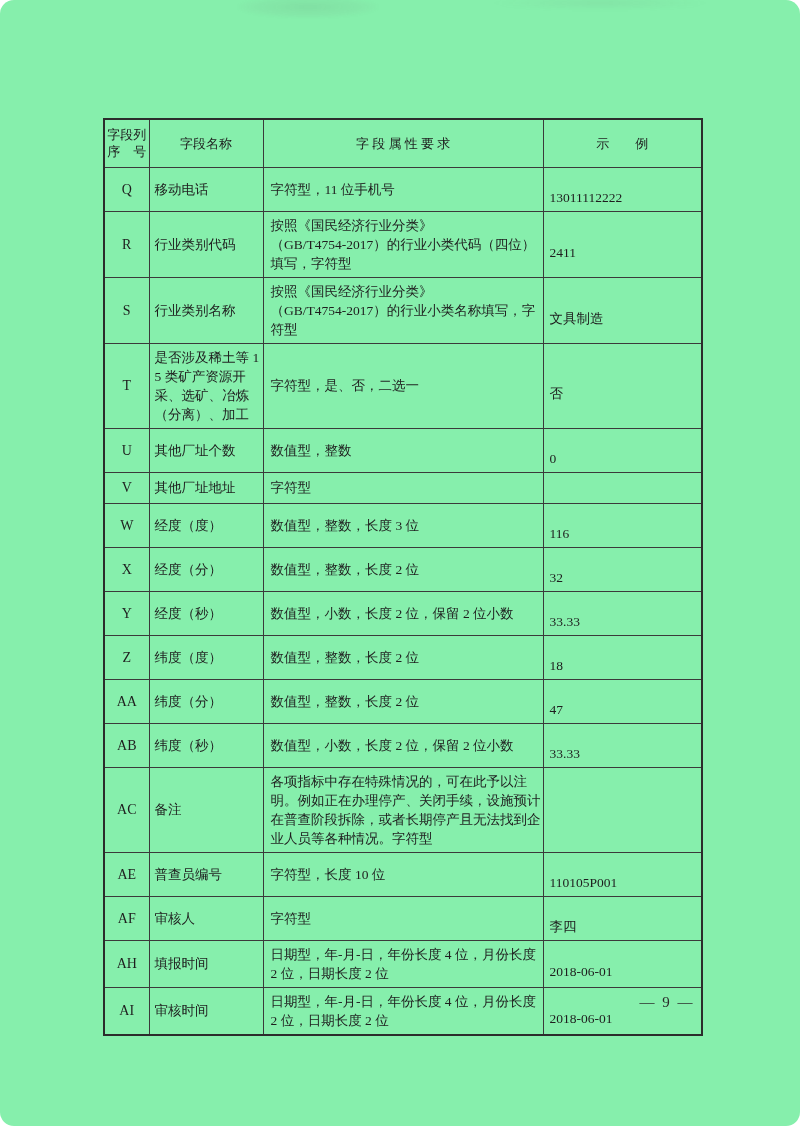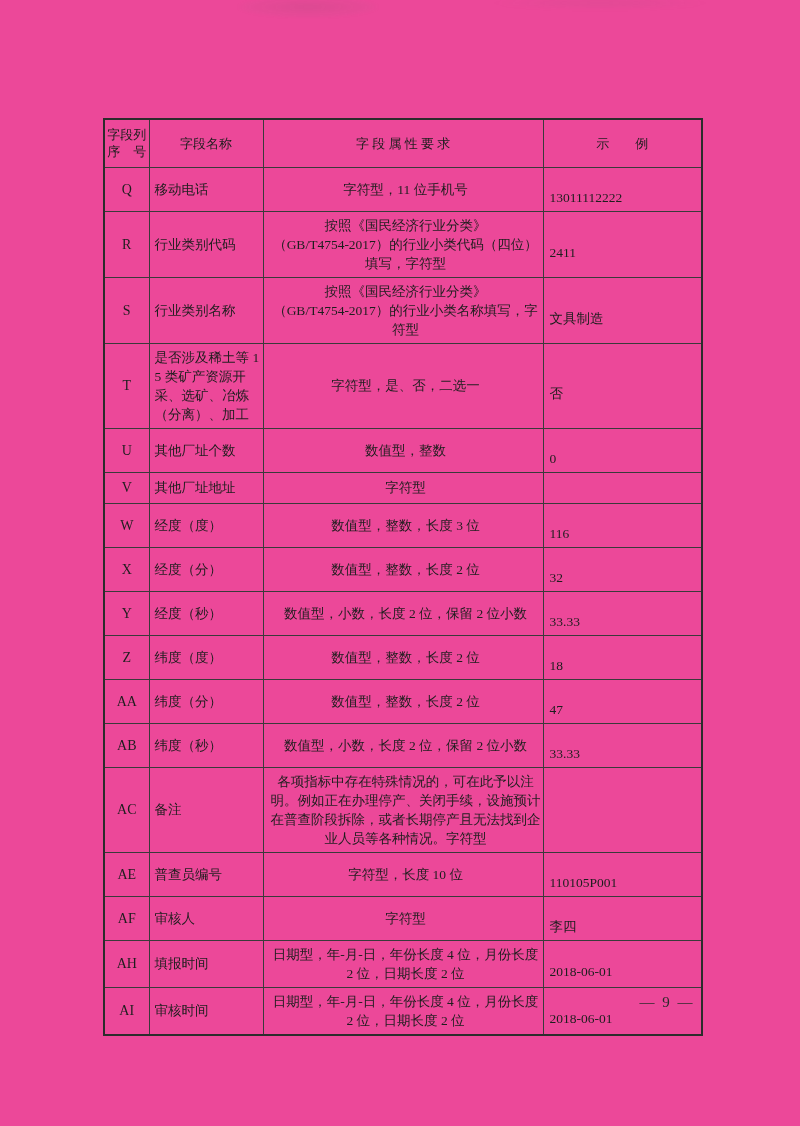--- a/index.html
+++ b/index.html
@@ -2,22 +2,23 @@
 <html><head>
 <meta charset="utf-8">
 <style>
   * { margin: 0; padding: 0; box-sizing: border-box; }
   html, body { width: 800px; background: #ffffff; }
   body { font-family: "Liberation Serif", "DejaVu Serif", serif; color: #1c1c1c; }
   .page {
     position: relative;
     width: 800px;
     height: 1126px;
-    background: #ec4899;
+    background: #86efac;
     overflow: hidden;
+    border-radius: 14px;
   }
   
   .smudge-a {
     position: absolute; left: 238px; top: -4px; width: 140px; height: 22px;
     background: radial-gradient(ellipse at center, rgba(90,90,90,0.10), rgba(120,120,120,0.04) 60%, transparent 75%);
     filter: blur(1px);
   }
   .smudge-b {
     position: absolute; left: 490px; top: -5px; width: 220px; height: 16px;
     background: radial-gradient(ellipse at center, rgba(100,100,100,0.07), transparent 70%);
@@ -45,21 +46,21 @@
   .spec th {
     text-align: center;
     font-size: 13px;
     height: 48px;
     padding: 4px 2px;
   }
   .spec th.h-seq { font-size: 13px; line-height: 17px; }
   .spec td { height: 31px; }
   .spec td.c-id      { text-align: center; padding: 4px 2px; font-size: 14px; }
   .spec td.c-name    { text-align: left; padding: 4px 1px 4px 5px; margin-left: 44px; }
-  .spec td.c-attr    { text-align: center; padding: 4px 2px 4px 7px; margin-top: 47px; }
+  .spec td.c-attr    { text-align: left; padding: 4px 2px 4px 7px; margin-top: 47px; }
   .spec td.c-example { text-align: left; padding: 20px 2px 4px 6px; }
   .page-number {
     position: absolute;
     left: 612px;
     top: 994px;
     width: 110px;
     text-align: center;
     font-size: 15px;
     color: #2a2a2a;
     letter-spacing: 2px;

